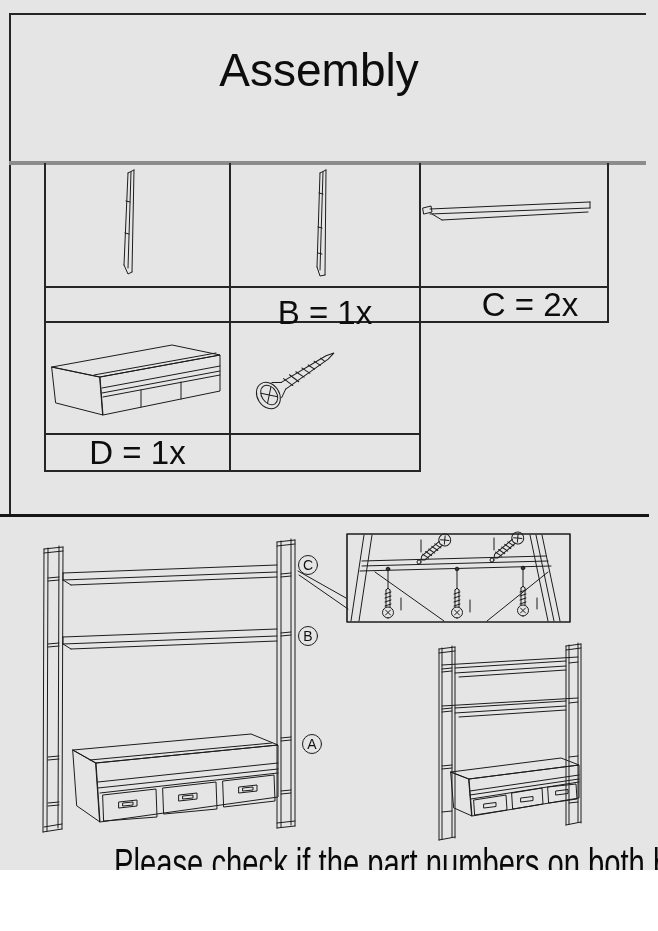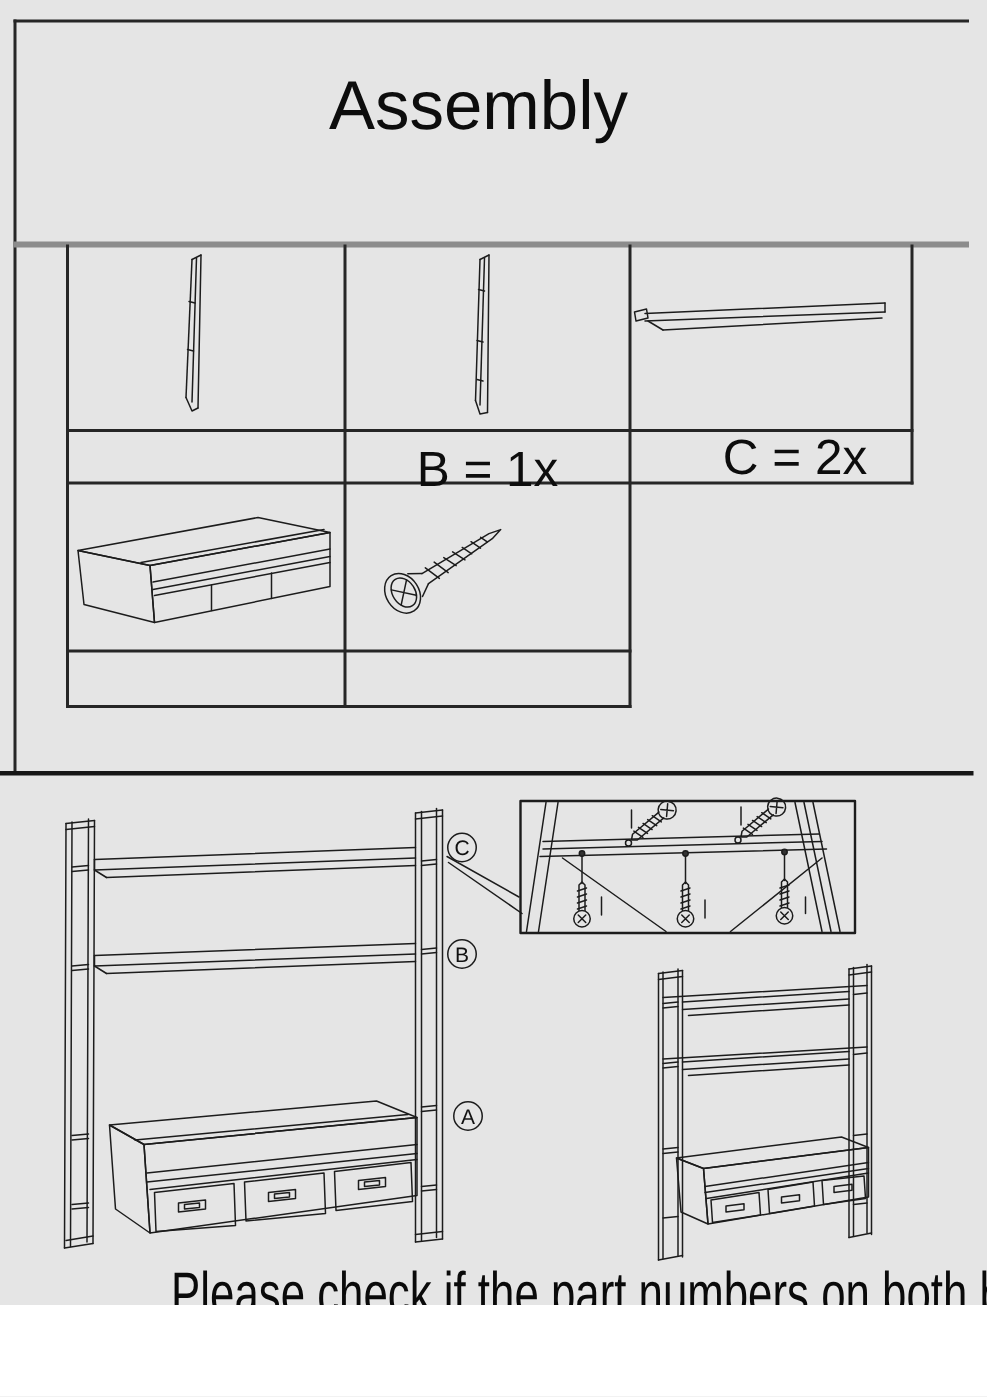--- a/index.html
+++ b/index.html
@@ -109,20 +109,21 @@
         <path d="M53,-5 L57,4"></path>
         <path d="M60,-4 L63,3"></path>
         <path d="M67,-4 L70,3"></path>
         <path d="M74,-3 L76,2"></path>
       </g>
     </g>
   </svg>
 
   <div class="part-label" style="left:231px;top:296px;width:188px;height:33px;">B = 1x</div>
   <div class="part-label" style="left:421px;top:288px;width:186px;height:33px;margin-left:16px;">C = 2x</div>
+  <div class="part-label" style="left:46px;top:435px;width:183px;height:35px;">D = 1x</div>
 
   <svg style="left:0;top:516px;" width="658" height="415" viewBox="0 0 658 415">
 
     <g class="sk">
       <path d="M44,33 L43,316"></path>
         <path d="M48,32 L47,315"></path>
       <path d="M59,30 L58,312"></path>
         <path d="M63,31 L62,313"></path>
       <path d="M44,33 L63,31"></path>
         <path d="M44,37 L63,35"></path>

